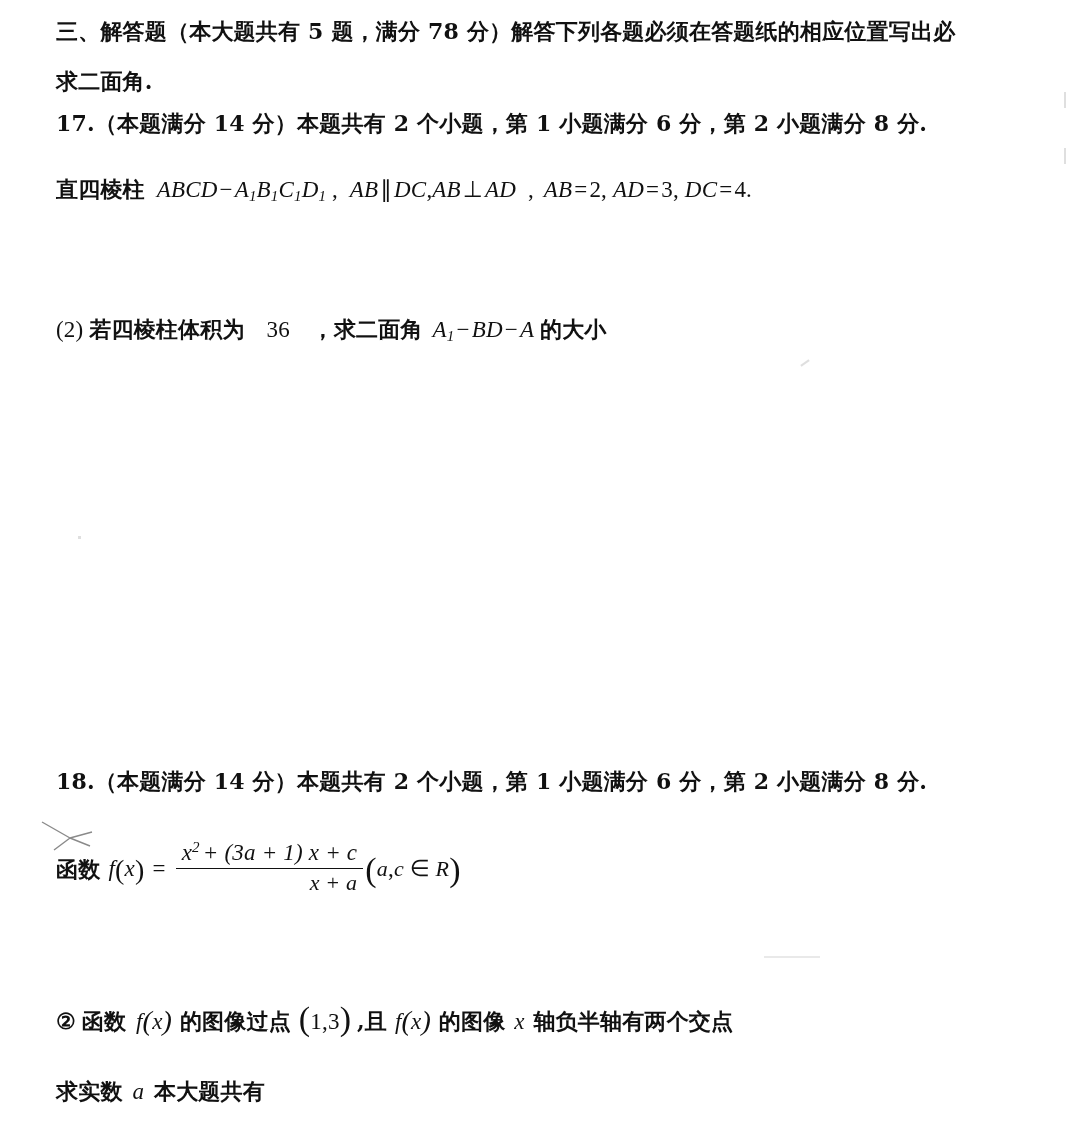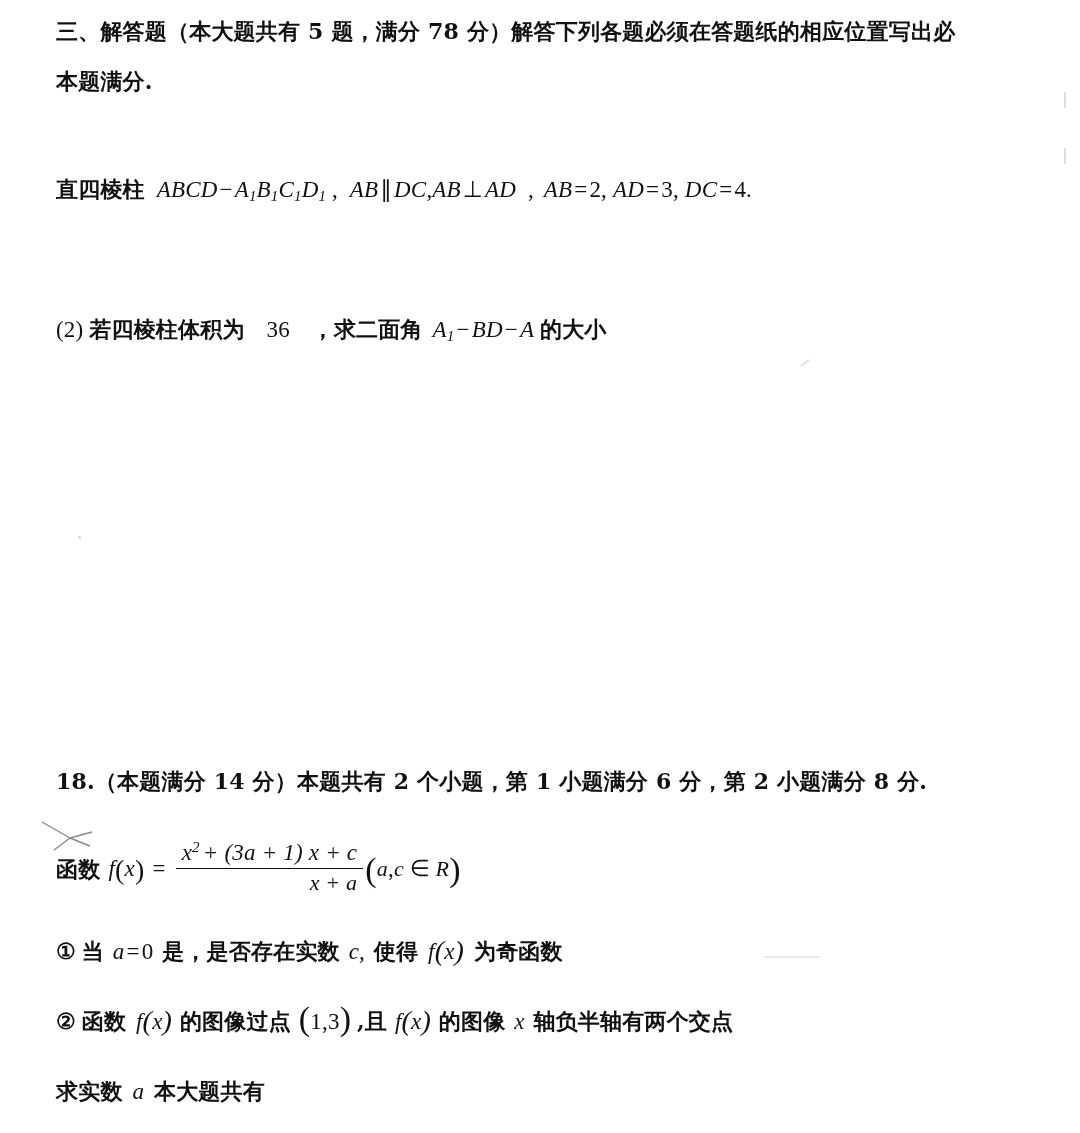--- a/index.html
+++ b/index.html
@@ -113,22 +113,23 @@
     pointer-events: none;
   }
 </style>
 </head>
 <body>
 
 <div class="page">
 
   <div class="line cn" style="left:56px; top:18px;">三、解答题（本大题共有 5 题，满分 78 分）解答下列各题必须在答题纸的相应位置写出必</div>
 
-  <div class="line cn" style="left:56px; top:68px;">本题满分.</div>
-
+  <div class="line cn" style="left:56px; top:68px;">求二面角.</div>
+
+  <div class="line cn" style="left:56px; top:110px;">17.（本题满分 14 分）本题共有 2 个小题，第 1 小题满分 6 分，第 2 小题满分 8 分.</div>
 
   <div class="line" style="left:56px; top:176px;">
     <span class="cn">直四棱柱</span>
     <span class="mi" style="margin-left:6px;">ABCD<span class="op">−</span>A<sub>1</sub>B<sub>1</sub>C<sub>1</sub>D<sub>1</sub></span>
     <span class="mn">,</span>
     <span class="mi" style="margin-left:6px;">AB<span class="op">∥</span>DC<span class="mn">,</span>AB<span class="op">⊥</span>AD</span>
     <span class="mn">&nbsp;,</span>
     <span class="mi" style="margin-left:4px;">AB<span class="op">=</span><span class="mn">2,</span>&nbsp;AD<span class="op">=</span><span class="mn">3,</span>&nbsp;DC<span class="op">=</span><span class="mn">4.</span></span>
   </div>
 
@@ -158,30 +159,20 @@
         </span>
         <span class="bar"></span>
         <span class="den mi">x + a</span>
       </span>
       <span class="big-paren">(</span>
       <span class="mi" style="font-size:22px;">a<span class="mn">,</span>c&nbsp;<span class="mn">∈</span>&nbsp;R</span>
       <span class="big-paren">)</span>
     </span>
   </div>
 
-  <div class="line" style="left:56px; top:938px;">
-    <span class="cn">①</span>
-    <span class="cn">当</span>
-    <span class="mi" style="margin:0 3px;">a<span class="op">=</span><span class="mn">0</span></span>
-    <span class="cn">是，是否存在实数</span>
-    <span class="mi" style="margin:0 3px;">c,</span>
-    <span class="cn">使得</span>
-    <span class="mi" style="margin-left:4px;">f<span class="paren-fn">(</span>x<span class="paren-fn">)</span></span>
-    <span class="cn" style="margin-left:4px;">为奇函数</span>
-  </div>
 
   <div class="line" style="left:56px; top:1008px;text-align:right;">
     <span class="cn">②</span>
     <span class="cn">函数</span>
     <span class="mi" style="margin-left:4px;">f<span class="paren-fn">(</span>x<span class="paren-fn">)</span></span>
     <span class="cn" style="margin-left:2px;">的图像过点</span>
     <span class="mn" style="margin-left:2px;"><span class="big-paren">(</span><span class="mn">1,3</span><span class="big-paren">)</span></span>
     <span class="cn">,且</span>
     <span class="mi" style="margin-left:2px;">f<span class="paren-fn">(</span>x<span class="paren-fn">)</span></span>
     <span class="cn" style="margin-left:2px;">的图像</span>

